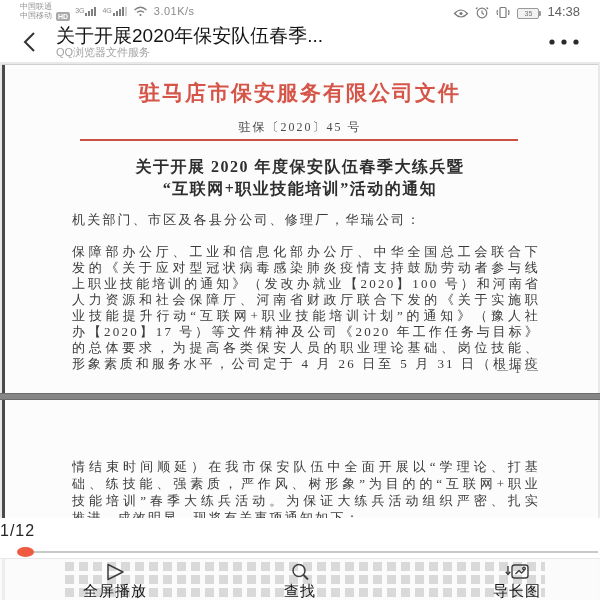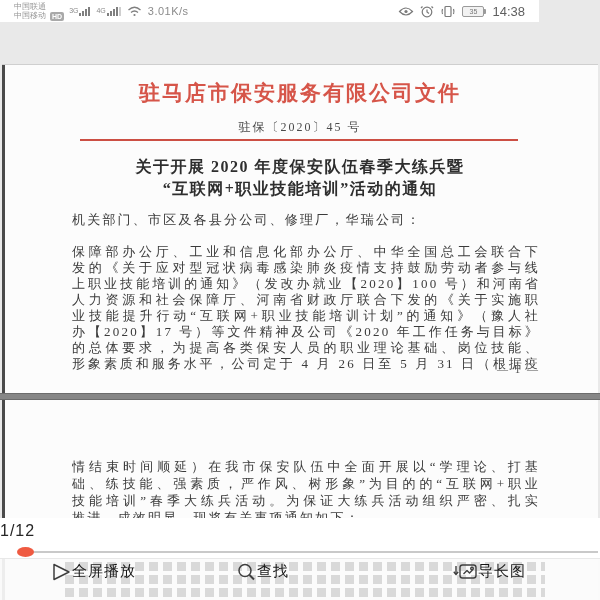--- a/index.html
+++ b/index.html
@@ -5,36 +5,36 @@
   * { margin:0; padding:0; box-sizing:border-box; }
   html,body { background:#fff; }
   .screen {
     position:relative; width:600px; height:600px; overflow:hidden;
     background:#e9e9e9;
     font-family:"Liberation Sans", sans-serif;
   }
 
   
   .status-bar{
-    position:absolute; top:0; left:0; width:539px; height:22px;
-    background:#fff; display:flex; align-items:center; padding:0 14px;
+    position:absolute; top:0; left:0; width:600px; height:22px;
+    background:#fff; display:flex; align-items:center; padding:0 20px;
     color:#8b8b8b;
   }
   .carrier{ font-size:8px; line-height:9px; color:#959595; margin-right:4px;}
   .hd-badge{
     font-size:7px; font-weight:bold; color:#fff; background:#a9a9a9;
     border-radius:2px; padding:0 2px; line-height:9px; align-self:flex-end; margin:0 5px 1px 0;
   }
   .sig{ display:flex; align-items:flex-end; margin-right:6px; }
   .sig .g{ font-size:7px; color:#8b8b8b; margin-right:1px; align-self:flex-start; line-height:7px;}
   .bars{ display:flex; align-items:flex-end; gap:1px; }
   .bars i{ display:block; width:2px; background:#7f7f7f; }
   .bars i.lite{ background:#cfcfcf; }
   .speed{ font-size:11px; color:#8b8b8b; margin-left:6px; letter-spacing:.5px;}
-  .sb-right{ margin-left:auto; display:flex; align-items:center; gap:6px; }
+  .sb-right{ margin-left:auto; display:flex; align-items:flex-end; gap:6px; }
   .battery{ position:relative; display:flex; align-items:center; }
   .batt-body{
     width:22px; height:11px; border:1px solid #9a9a9a; border-radius:2px;
     font-size:7px; color:#777; display:flex; align-items:center; justify-content:center;
     background:#f2f2f2;
   }
   .batt-nub{ width:2px; height:5px; background:#9a9a9a; border-radius:0 1px 1px 0; }
   .clock-txt{ font-size:13px; color:#5f5f5f; }
 
   
@@ -97,21 +97,21 @@
   .slider-dot{ position:absolute; top:29px; left:17px; width:17px; height:10px;
     border-radius:50%; background:#ef5a41; cursor:pointer; }
 
   .toolbar{
     position:absolute; top:40px; left:0; width:600px; height:42px;
     background:rgba(251,251,251,.92); border-top:1px solid #e8e8e8;
   }
   .ghost-lines{ position:absolute; top:3px; left:65px; right:55px; bottom:2px; opacity:.30; filter:blur(.6px); pointer-events:none;}
   .ghost-lines i{ display:block; height:9px; margin-bottom:4px;
     background:repeating-linear-gradient(90deg,#8d8d8d 0 9px,transparent 9px 14px); }
-  .tb-item{ position:absolute; top:1px; width:130px; display:flex; flex-direction:row;
+  .tb-item{ position:absolute; top:1px; width:130px; display:flex; flex-direction:column;
     align-items:center; cursor:pointer; }
   .tb-item .ic{ height:22px; display:flex; align-items:flex-end; justify-content:center; }
   .tb-label{ font-size:15px; color:#161616; letter-spacing:1px; line-height:18px; }
   .tb-1{ left:50px; } .tb-2{ left:235px; } .tb-3{ left:452px; }
 
   svg{ display:block; }
 </style>
 </head>
 <body>
 
@@ -174,20 +174,38 @@
         </svg>
       </span>
       <span class="battery">
         <span class="batt-body">35</span>
         <span class="batt-nub"></span>
       </span>
       <span class="clock-txt">14:38</span>
     </div>
   </div>
 
+  <div class="nav-bar">
+    <div class="back-btn">
+      <svg width="14" height="22" viewBox="0 0 14 22" fill="none" stroke="#333" stroke-width="2">
+        <path d="M12 2 L3 11 L12 20"></path>
+      </svg>
+    </div>
+    <div class="nav-texts">
+      <div class="nav-title">关于开展2020年保安队伍春季...</div>
+      <div class="nav-sub">QQ浏览器文件服务</div>
+    </div>
+    <div class="menu-btn">
+      <svg width="34" height="8" viewBox="0 0 34 8">
+        <circle cx="5" cy="4" r="2.6" fill="#2b2b2b"></circle>
+          <circle cx="17" cy="4" r="2.6" fill="#2b2b2b"></circle>
+          <circle cx="29" cy="4" r="2.6" fill="#2b2b2b"></circle>
+      </svg>
+    </div>
+  </div>
 
   <div class="viewer">
 
     <div class="page page1">
       <div class="org-header">驻马店市保安服务有限公司文件</div>
       <div class="doc-number">驻保〔2020〕45 号</div>
       <div class="red-rule"></div>
       <div class="doc-title l1">关于开展 2020 年度保安队伍春季大练兵暨</div>
       <div class="doc-title l2">“互联网+职业技能培训”活动的通知</div>
 

